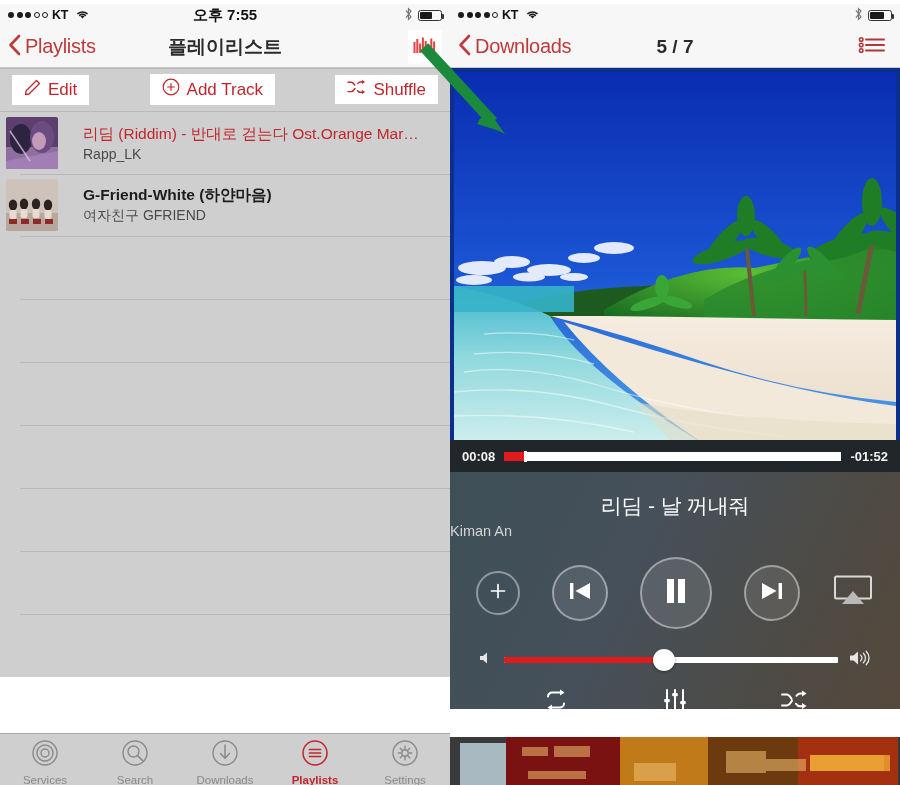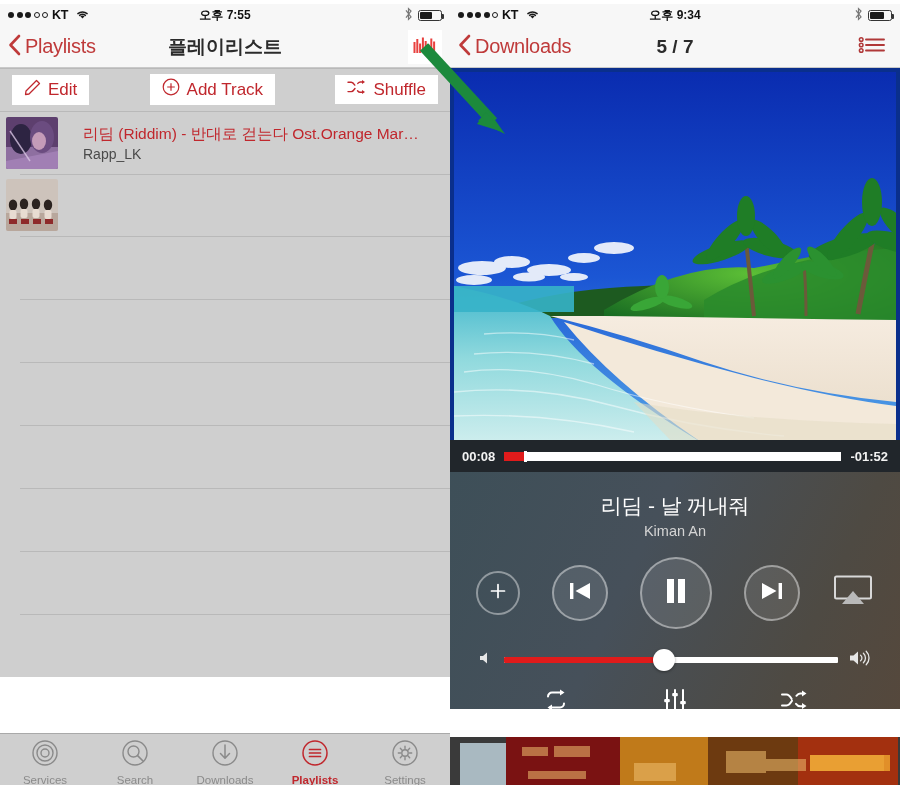--- a/index.html
+++ b/index.html
@@ -23,21 +23,21 @@
     font-size: 12px; font-weight: bold; color: #111;
   }
   .sb-left { display: flex; align-items: center; gap: 4px; }
   .dots { display: flex; align-items: center; gap: 2.5px; }
   .dot { width: 6px; height: 6px; border-radius: 50%; background: #1a1a1a; }
   .dot.hollow { background: transparent; border: 1.1px solid #1a1a1a; width: 6px; height: 6px; }
   .carrier { font-size: 12.5px; font-weight: bold; letter-spacing: -0.2px; }
   .wifi-ico { margin-left: 3px; }
   .sb-center {
     position: absolute; left: 0; right: 0; text-align: center;
-    font-size: 12px; font-weight: bold; pointer-events: none;
+    font-size: 15px; font-weight: bold; pointer-events: none;
   }
   .sb-right { margin-left: auto; display: flex; align-items: center; gap: 5px; z-index: 2; }
   .bat { width: 24px; height: 11px; border: 1.2px solid #333; border-radius: 2.5px; position: relative; }
   .bat::after { content:""; position: absolute; right: -3.2px; top: 3px; width: 2px; height: 5px; background: #333; border-radius: 0 1px 1px 0; }
   .bat-fill { position: absolute; left: 1px; top: 1px; bottom: 1px; background: #1a1a1a; border-radius: 1px; }
 
   
   .navbar {
     position: relative; height: 42px; background: #f7f7f7;
     border-bottom: 1px solid #c9c9c9;
@@ -107,21 +107,21 @@
 
   
   .player { position: relative; height: 269px; background: linear-gradient(115deg,#3d4f58 0%,#46505a 42%,#4e4a43 78%,#55483c 100%); }
   .progress-bar-area { background: #21262b; height: 32px; display: flex; align-items: center; padding: 0 12px; gap: 9px; }
   .time { font-size: 13px; font-weight: bold; color: #f2f2f2; font-family: "Liberation Sans", sans-serif; }
   .track-bar { flex: 1; height: 9px; background: #ffffff; position: relative; }
   .track-bar-played { position: absolute; left: 0; top: 0; bottom: 0; background: #e01b1b; }
   .track-bar-knob { position: absolute; top: -1px; bottom: -1px; width: 3px; background: #fff; }
 
   .now-title { text-align: center; font-size: 21px; color: #fff; padding-top: 20px; letter-spacing: -0.2px; }
-  .now-artist { text-align: center; font-size: 14.5px; color: #d4d4d4; margin-top: 3px; }
+  .now-artist { text-align: left; font-size: 14.5px; color: #d4d4d4; margin-top: 3px; }
 
   .transport { display: flex; align-items: center; justify-content: space-between; padding: 18px 26px 0 26px; }
   .circ { border-radius: 50%; border: 2px solid rgba(255,255,255,.42); display: flex; align-items: center; justify-content: center; cursor: pointer; }
   .circ.sm { width: 44px; height: 44px; }
   .circ.md { width: 56px; height: 56px; background: rgba(255,255,255,.09); }
   .circ.lg { width: 72px; height: 72px; background: rgba(255,255,255,.10); }
 
   .volume-row { display: flex; align-items: center; gap: 10px; padding: 20px 28px 0 28px; }
   .vol-track { flex: 1; height: 6px; background: #fff; position: relative; border-radius: 1px; }
   .vol-filled { position: absolute; left: 0; top: 0; bottom: 0; background: #e01b1b; border-radius: 1px; }
@@ -271,20 +271,24 @@
                 <rect x="38.5" y="31" width="7" height="9" rx="2"></rect>
             </g>
             <g fill="#8e2a2a">
               <rect x="3" y="40" width="8" height="5"></rect>
                 <rect x="15" y="40" width="8" height="5"></rect>
               <rect x="27" y="40" width="8" height="5"></rect>
                 <rect x="39" y="40" width="8" height="5"></rect>
             </g>
           </svg>
         </div>
+        <div class="track-txt">
+          <div class="track-title normal">G-Friend-White (하얀마음)</div>
+          <div class="track-artist">여자친구 GFRIEND</div>
+        </div>
       </div>
 
       <div class="empty-row"></div>
       <div class="empty-row"></div>
       <div class="empty-row"></div>
       <div class="empty-row"></div>
       <div class="empty-row"></div>
       <div class="empty-row"></div>
       <div class="empty-row"></div>
     </div>
@@ -358,21 +362,20 @@
         </div>
         <span class="carrier">KT</span>
         <span class="wifi-ico">
           <svg width="15" height="12" viewBox="0 0 15 12">
             <path d="M7.5 10.6 5.4 8.2a3.4 3.4 0 0 1 4.2 0z" fill="#1a1a1a"></path>
             <path d="M2.9 5.6a7 7 0 0 1 9.2 0" stroke="#1a1a1a" stroke-width="1.5" fill="none" stroke-linecap="round"></path>
             <path d="M4.6 7.4a4.6 4.6 0 0 1 5.8 0" stroke="#1a1a1a" stroke-width="1.5" fill="none" stroke-linecap="round"></path>
           </svg>
         </span>
       </div>
-      <div class="sb-center">오후 9:34</div>
       <div class="sb-right">
         <span>
           <svg width="9" height="14" viewBox="0 0 9 14">
               <path d="M2 3.4 7 10 4.5 12.4V1.6L7 4 2 10.6" stroke="#777" stroke-width="1.2" fill="none"></path>
             </svg>
         </span>
         <span class="bat">
           <span class="bat-fill" style="width:62%"></span>
         </span>
       </div>

